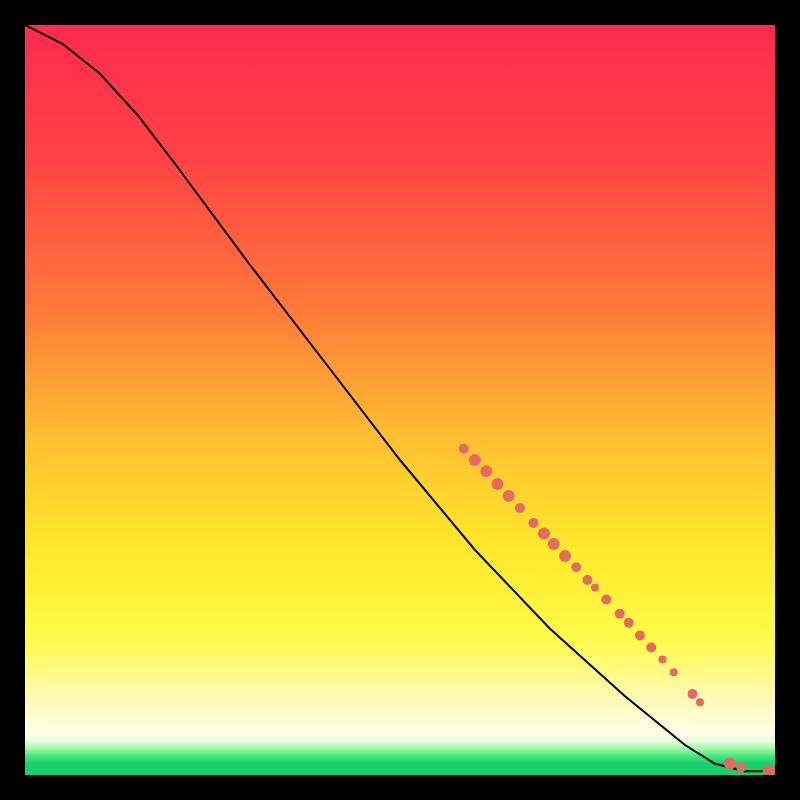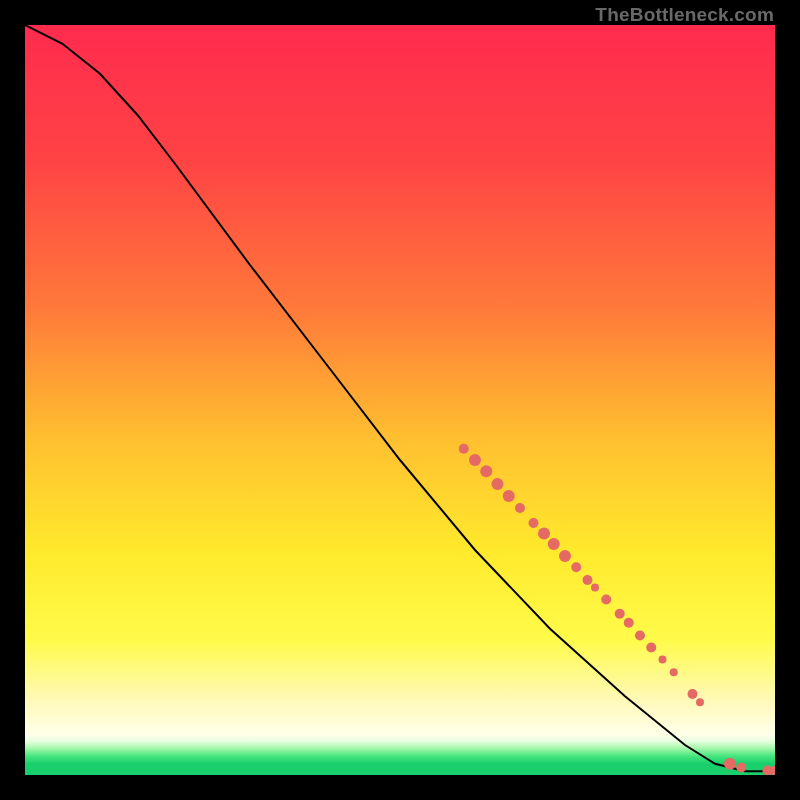--- a/index.html
+++ b/index.html
@@ -30,21 +30,20 @@
     font-size: 19px;
     font-weight: 600;
     color: #696969;
     letter-spacing: 0.2px;
   }
 </style>
 </head>
 <body>
 
 <div class="wrap">
-  <div class="attribution">TheBottleneck.com</div>
 
   <svg class="plot" viewBox="0 0 750 750" preserveAspectRatio="none">
     <defs>
       <linearGradient id="bg-grad" x1="0" y1="0" x2="0" y2="1">
           <stop offset="0.00%" stop-color="#ff2b4e"></stop>
           <stop offset="18.00%" stop-color="#ff4345"></stop>
           <stop offset="38.00%" stop-color="#ff7a3a"></stop>
           <stop offset="55.00%" stop-color="#ffbf30"></stop>
           <stop offset="70.00%" stop-color="#ffe92c"></stop>
           <stop offset="82.00%" stop-color="#fffb4a"></stop>

